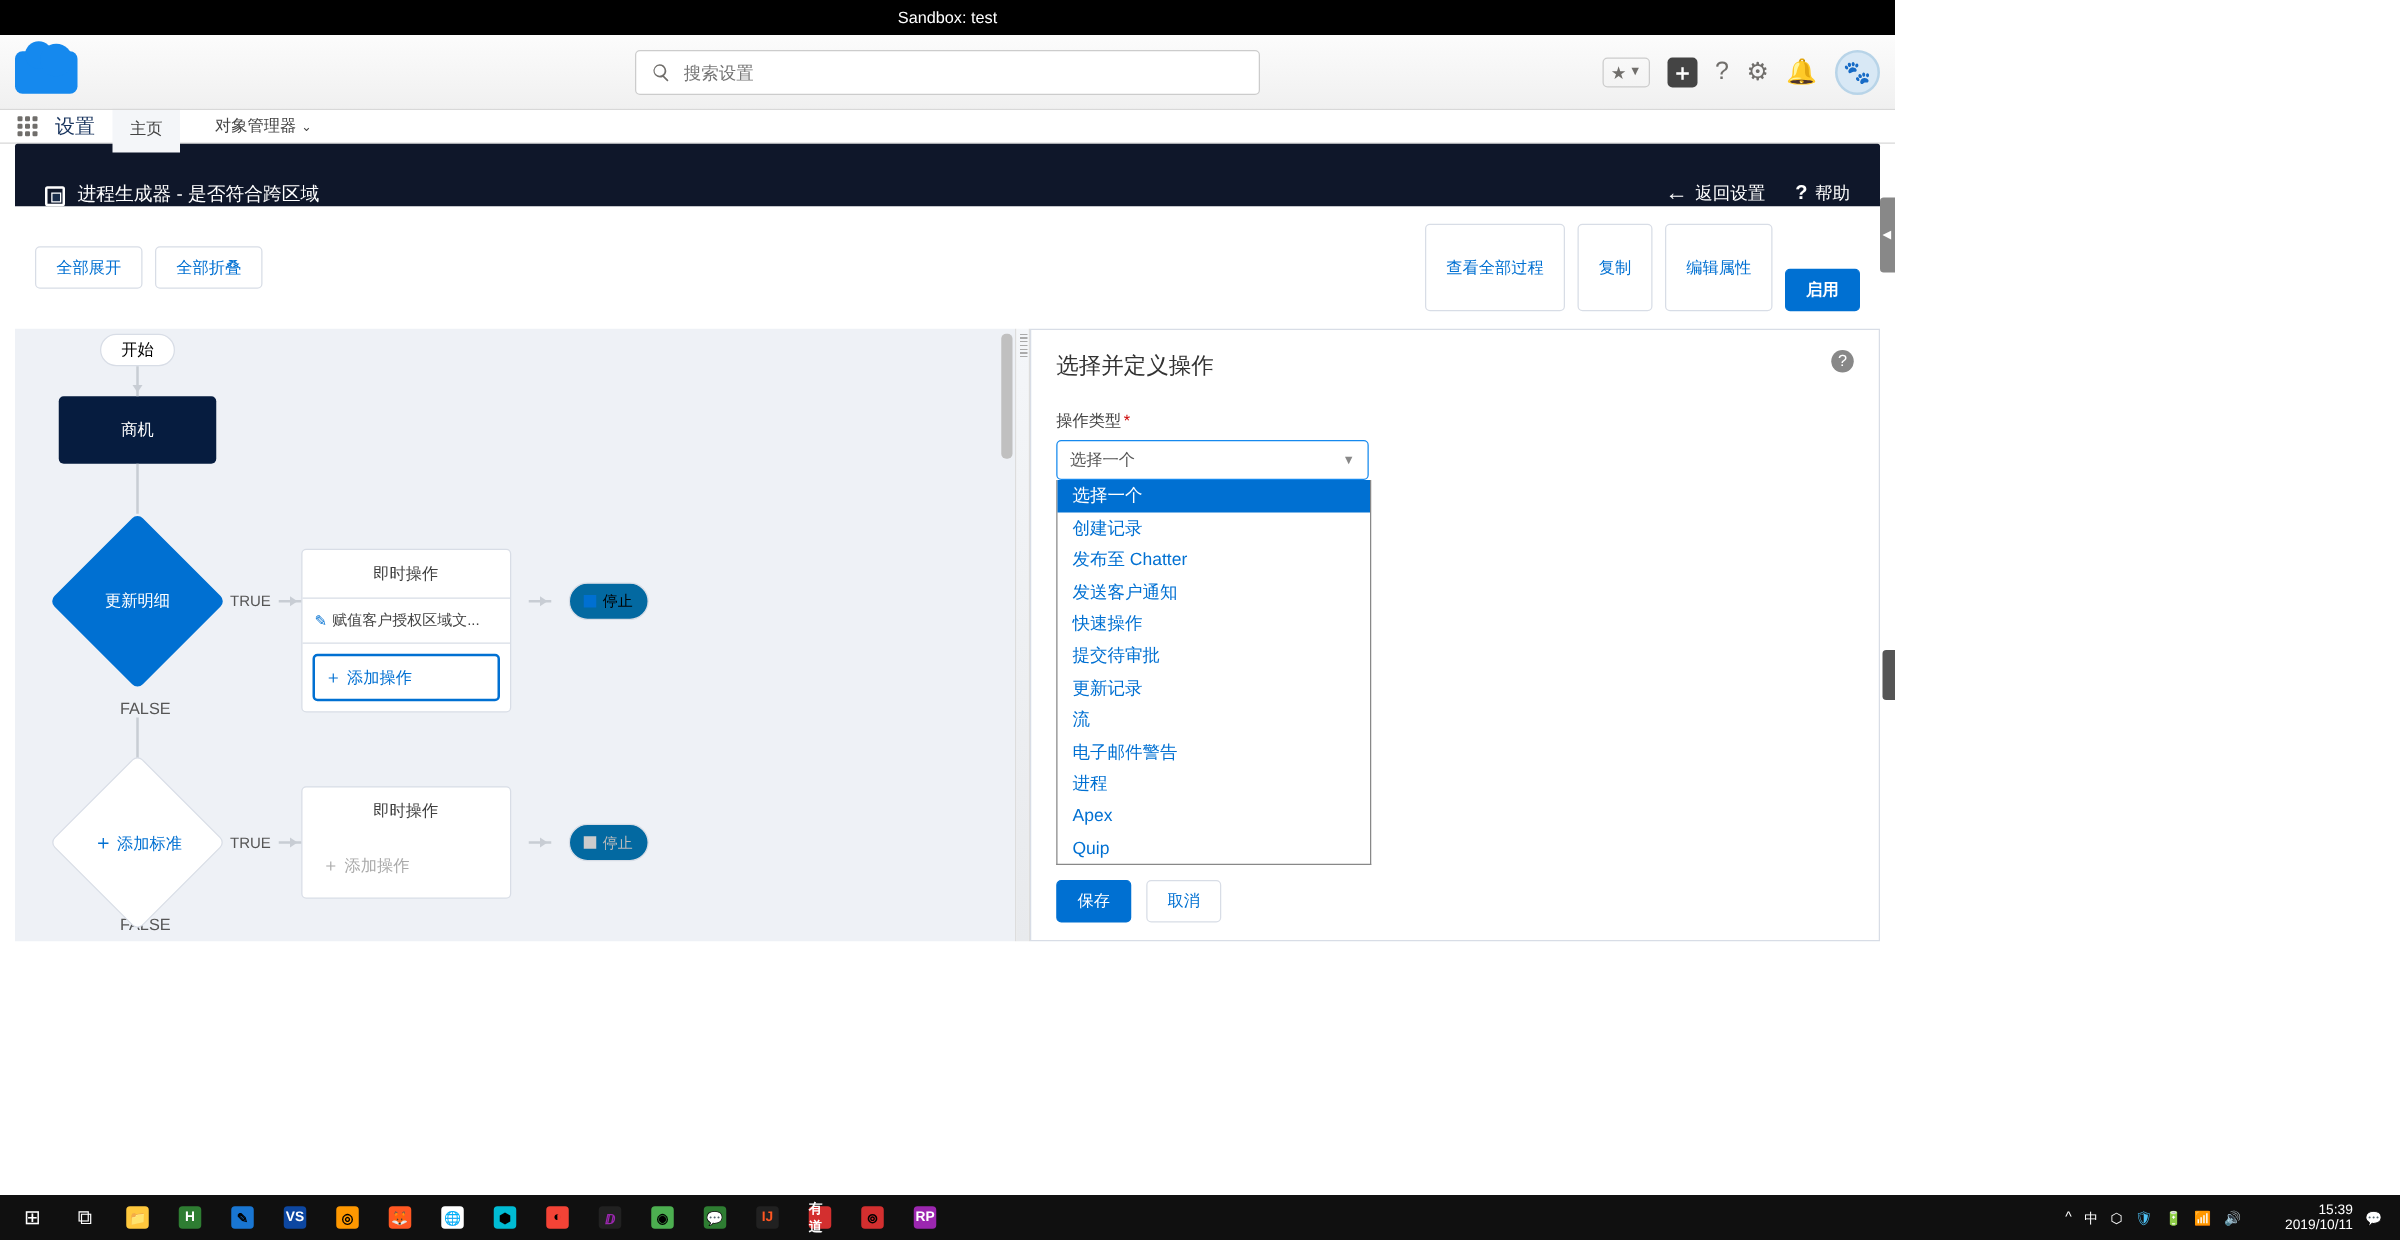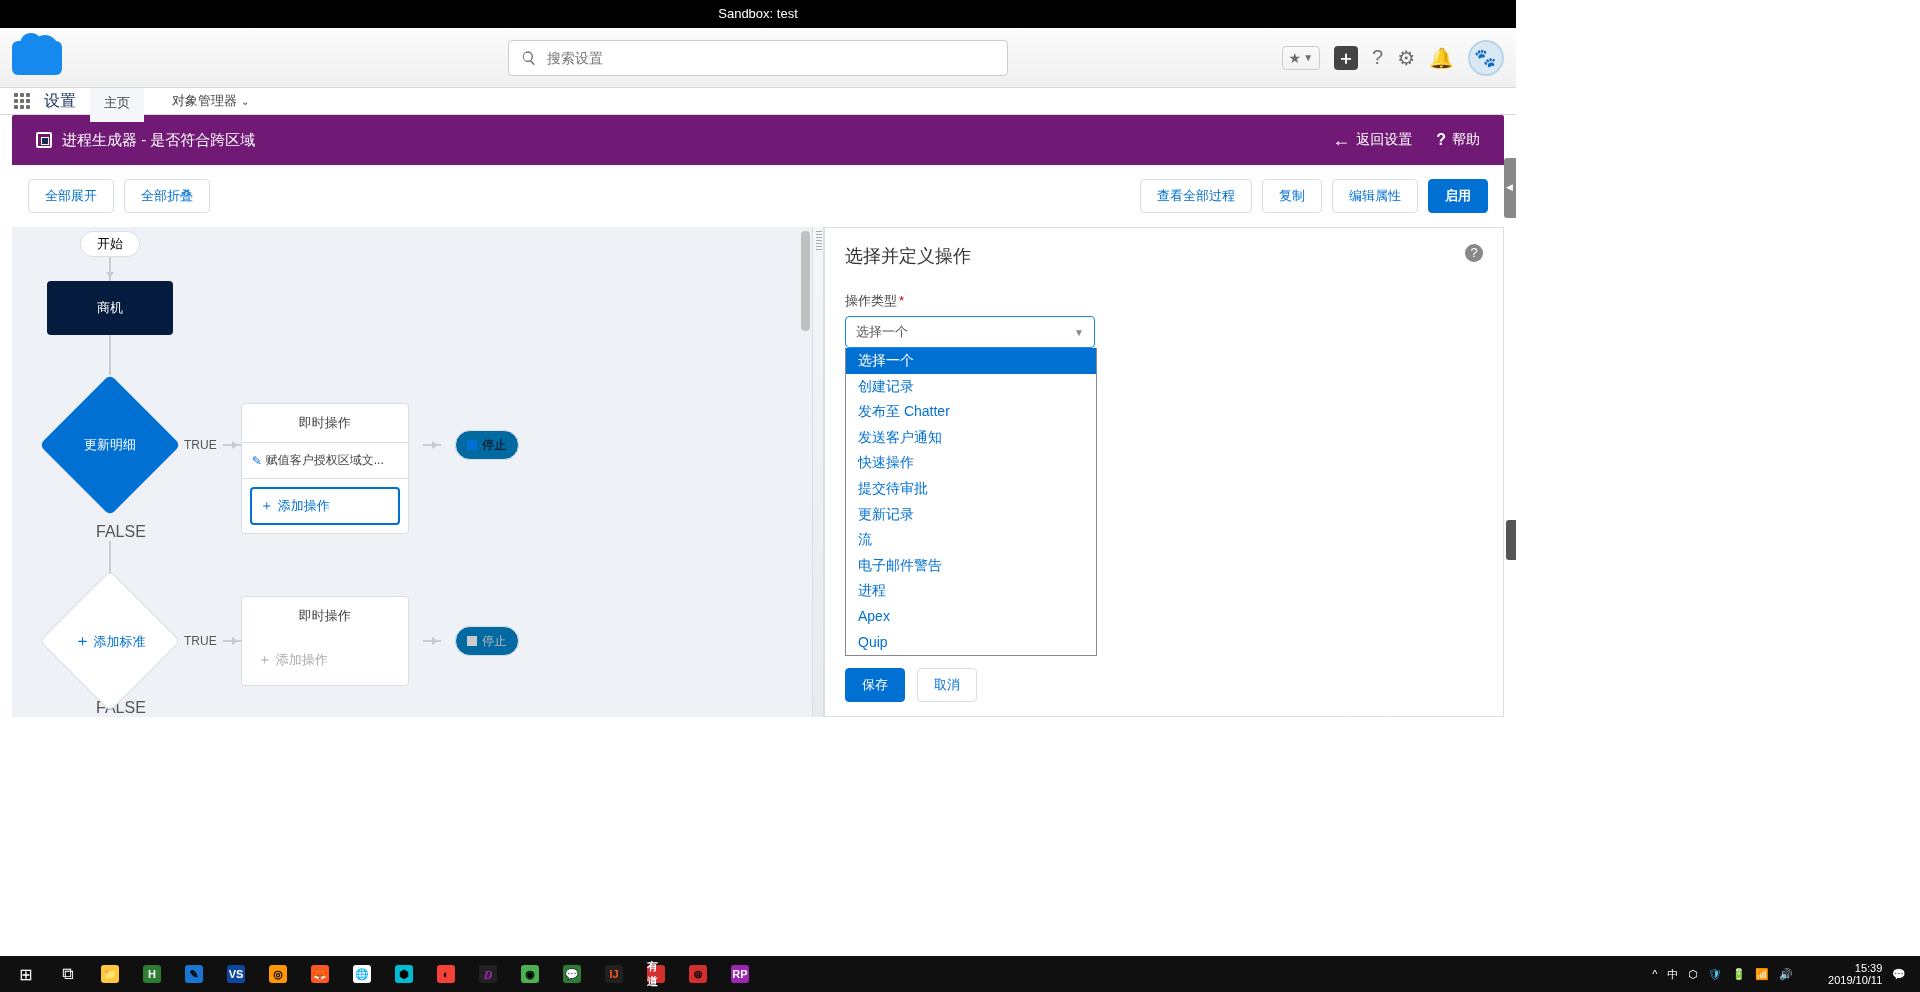--- a/index.html
+++ b/index.html
@@ -23,53 +23,53 @@
     .avatar { width: 36px; height: 36px; border-radius: 50%; background: #d8e8f5; border: 2px solid #b8d4e8; display: flex; align-items: center; justify-content: center; font-size: 18px; }
     
     .context-bar { height: 27px; border-bottom: 1px solid #d8d8d8; display: flex; align-items: center; padding: 0 14px; gap: 14px; }
     .waffle { display: grid; grid-template-columns: repeat(3, 4px); grid-template-rows: repeat(3, 4px); gap: 2px; cursor: pointer; }
     .waffle span { background: #706e6b; border-radius: 1px; }
     .app-name { font-size: 16px; color: #16325c; }
     .ctx-tab { padding: 10px 14px; font-size: 13px; color: #444; cursor: pointer; }
     .ctx-tab.active { border-top: 3px solid #0070d2; background: #f4f6f9; text-align: right; }
     .ctx-tab .chev { font-size: 10px; margin-left: 4px; }
     
-    .page-header { background: #701a75; height: 50px; display: flex; align-items: center; padding: 0 24px; color: #fff; margin: 0 12px; border-radius: 2px 2px 0 0;}
+    .page-header { background: #0f172a; height: 50px; display: flex; align-items: flex-end; padding: 0 24px; color: #fff; margin: 0 12px; border-radius: 2px 2px 0 0;}
     .ph-icon { display: inline-block; width: 16px; height: 16px; border: 2px solid #fff; margin-right: 10px; border-radius: 2px; position: relative;}
     .ph-icon::after { content:''; position:absolute; top:3px; left:3px; width:6px; height:6px; background:#1a2d4a; border:1px solid #fff;}
     .ph-title { font-size: 15px; font-weight: 500;}
     .ph-right { margin-left: auto; display: flex; align-items: center; gap: 24px; }
     .ph-link { color: #fff; font-size: 14px; cursor: pointer; display: flex; align-items: center; gap: 6px;}
     .ph-arrow { font-size: 18px; }
     .ph-help { font-size: 16px; font-weight: bold;}
     
     .action-bar { display: flex; padding: 14px 28px; gap: 10px; align-items: center;}
     .btn { border: 1px solid #d8dde6; background: #fff; padding: 7px 16px; border-radius: 4px; font-size: 13px; color: #0070d2; cursor: pointer; }
     .btn-primary { background: #0070d2; border-color: #0070d2; color: #fff; }
-    .btn-bold { font-weight: bold;}
+    .btn-bold { font-weight: bold; margin-top: 36px;}
     .ab-right { margin-left: auto; display: flex; gap: 10px; }
     
     .workspace { display: flex; height: 490px; margin: 0 12px;}
     .canvas { flex: 1; background: #eef1f6; position: relative; overflow: hidden;}
     .splitter { width: 12px; background: linear-gradient(#f4f6f9, #e8eaed); border-left: 1px solid #ddd; border-right: 1px solid #ddd; position: relative;}
     .splitter::after { content:''; position:absolute; top:4px; left:3px; width:6px; height:20px; background:repeating-linear-gradient(#aaa 0,#aaa 1px, transparent 1px, transparent 3px);}
     .panel { width: 680px; background: #fff; display: flex; flex-direction: column; position: relative; border: 1px solid #d8dde6;}
     
     .canvas-inner { position: absolute; left: 30px; top: 4px; }
     .node-start { width: 60px; height: 26px; background: #fff; border: 1px solid #d8dde6; border-radius: 13px; text-align: center; font-size: 13px; line-height: 24px; margin-left: 38px;}
     .v-arrow { width: 2px; height: 24px; background: #c8cdd4; margin-left: 67px; position: relative;}
     .v-arrow::after { content:''; position:absolute; bottom:-1px; left:-3px; border:4px solid transparent; border-top:6px solid #c8cdd4;}
     .v-line { width: 2px; height: 40px; background: #c8cdd4; margin-left: 67px; }
     .node-obj { width: 126px; height: 54px; background: #061c3f; color: #fff; text-align: center; line-height: 54px; font-size: 13px; border-radius: 4px; margin-left: 5px;}
     .node-dia { width: 100px; height: 100px; background: #0070d2; transform: rotate(45deg); margin-left: 18px; display: flex; align-items: center; justify-content: center; border-radius: 6px; cursor: pointer;}
     .node-dia span { transform: rotate(-45deg); color: #fff; font-size: 13px; font-weight: 500;}
     .node-dia.white { background: #fff; border: 1px solid #d8dde6; }
     .node-dia.white span { color: #0070d2; }
     .node-dia.white .plus { font-size: 16px; margin-right: 3px;}
-    .lbl-false { font-size: 16px; color: #555; margin-left: 54px; margin-top: 8px;}
+    .lbl-false { font-size: 13px; color: #555; margin-left: 54px; margin-top: 8px;}
     .branch-row { display: flex; align-items: flex-start; position: relative; height: 140px;}
     .branch-row.second { height: 100px; align-items: center;}
     .dia-wrap { width: 136px; }
     .lbl-true { font-size: 12px; color: #555; margin: 0 6px; align-self: center;}
     .h-arrow { width: 18px; height: 2px; background: #c8cdd4; align-self: center; position: relative;}
     .h-arrow::after { content:''; position:absolute; right:-1px; top:-3px; border:4px solid transparent; border-left:6px solid #c8cdd4;}
     .action-card { width: 168px; border: 1px solid #d8dde6; background: #fff; border-radius: 4px; align-self: flex-start; margin-top: 28px;}
     .action-card.empty { align-self: center; margin-top: 0;}
     .ac-head { text-align: center; padding: 10px 0; font-size: 13px; color: #404040; border-bottom: 1px solid #d8dde6;}
     .ac-head.noborder{ border-bottom: none;}

